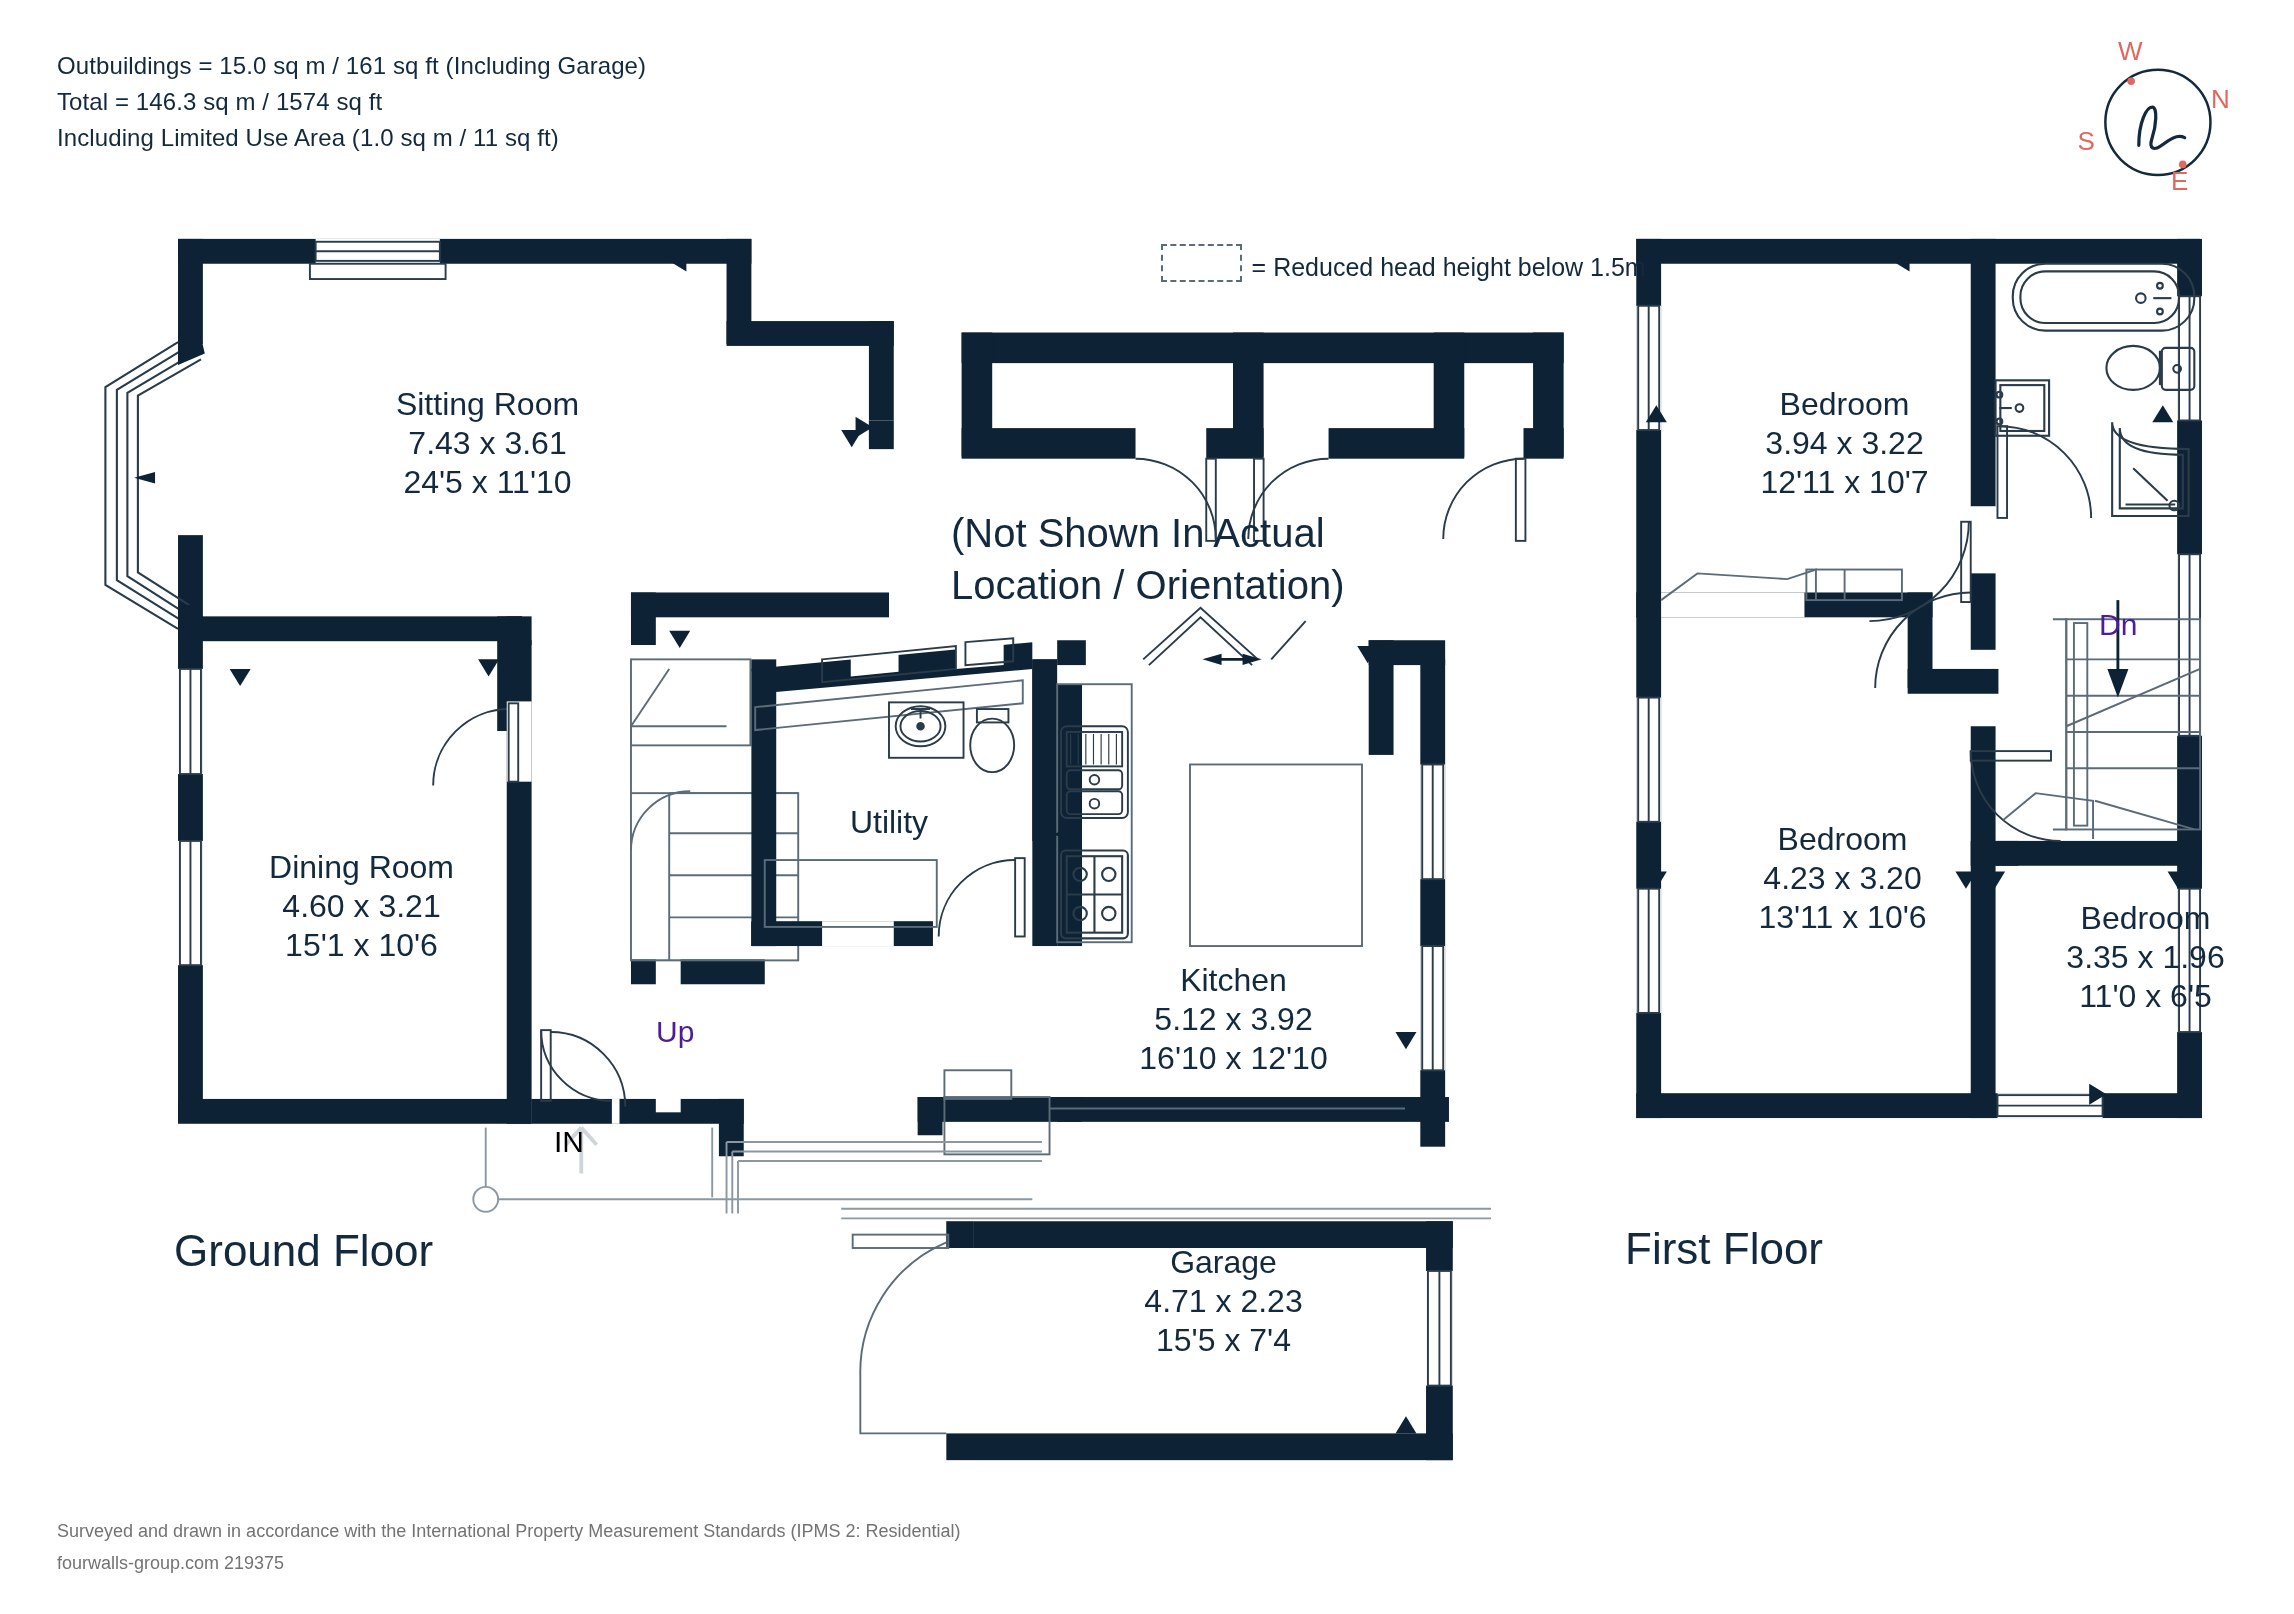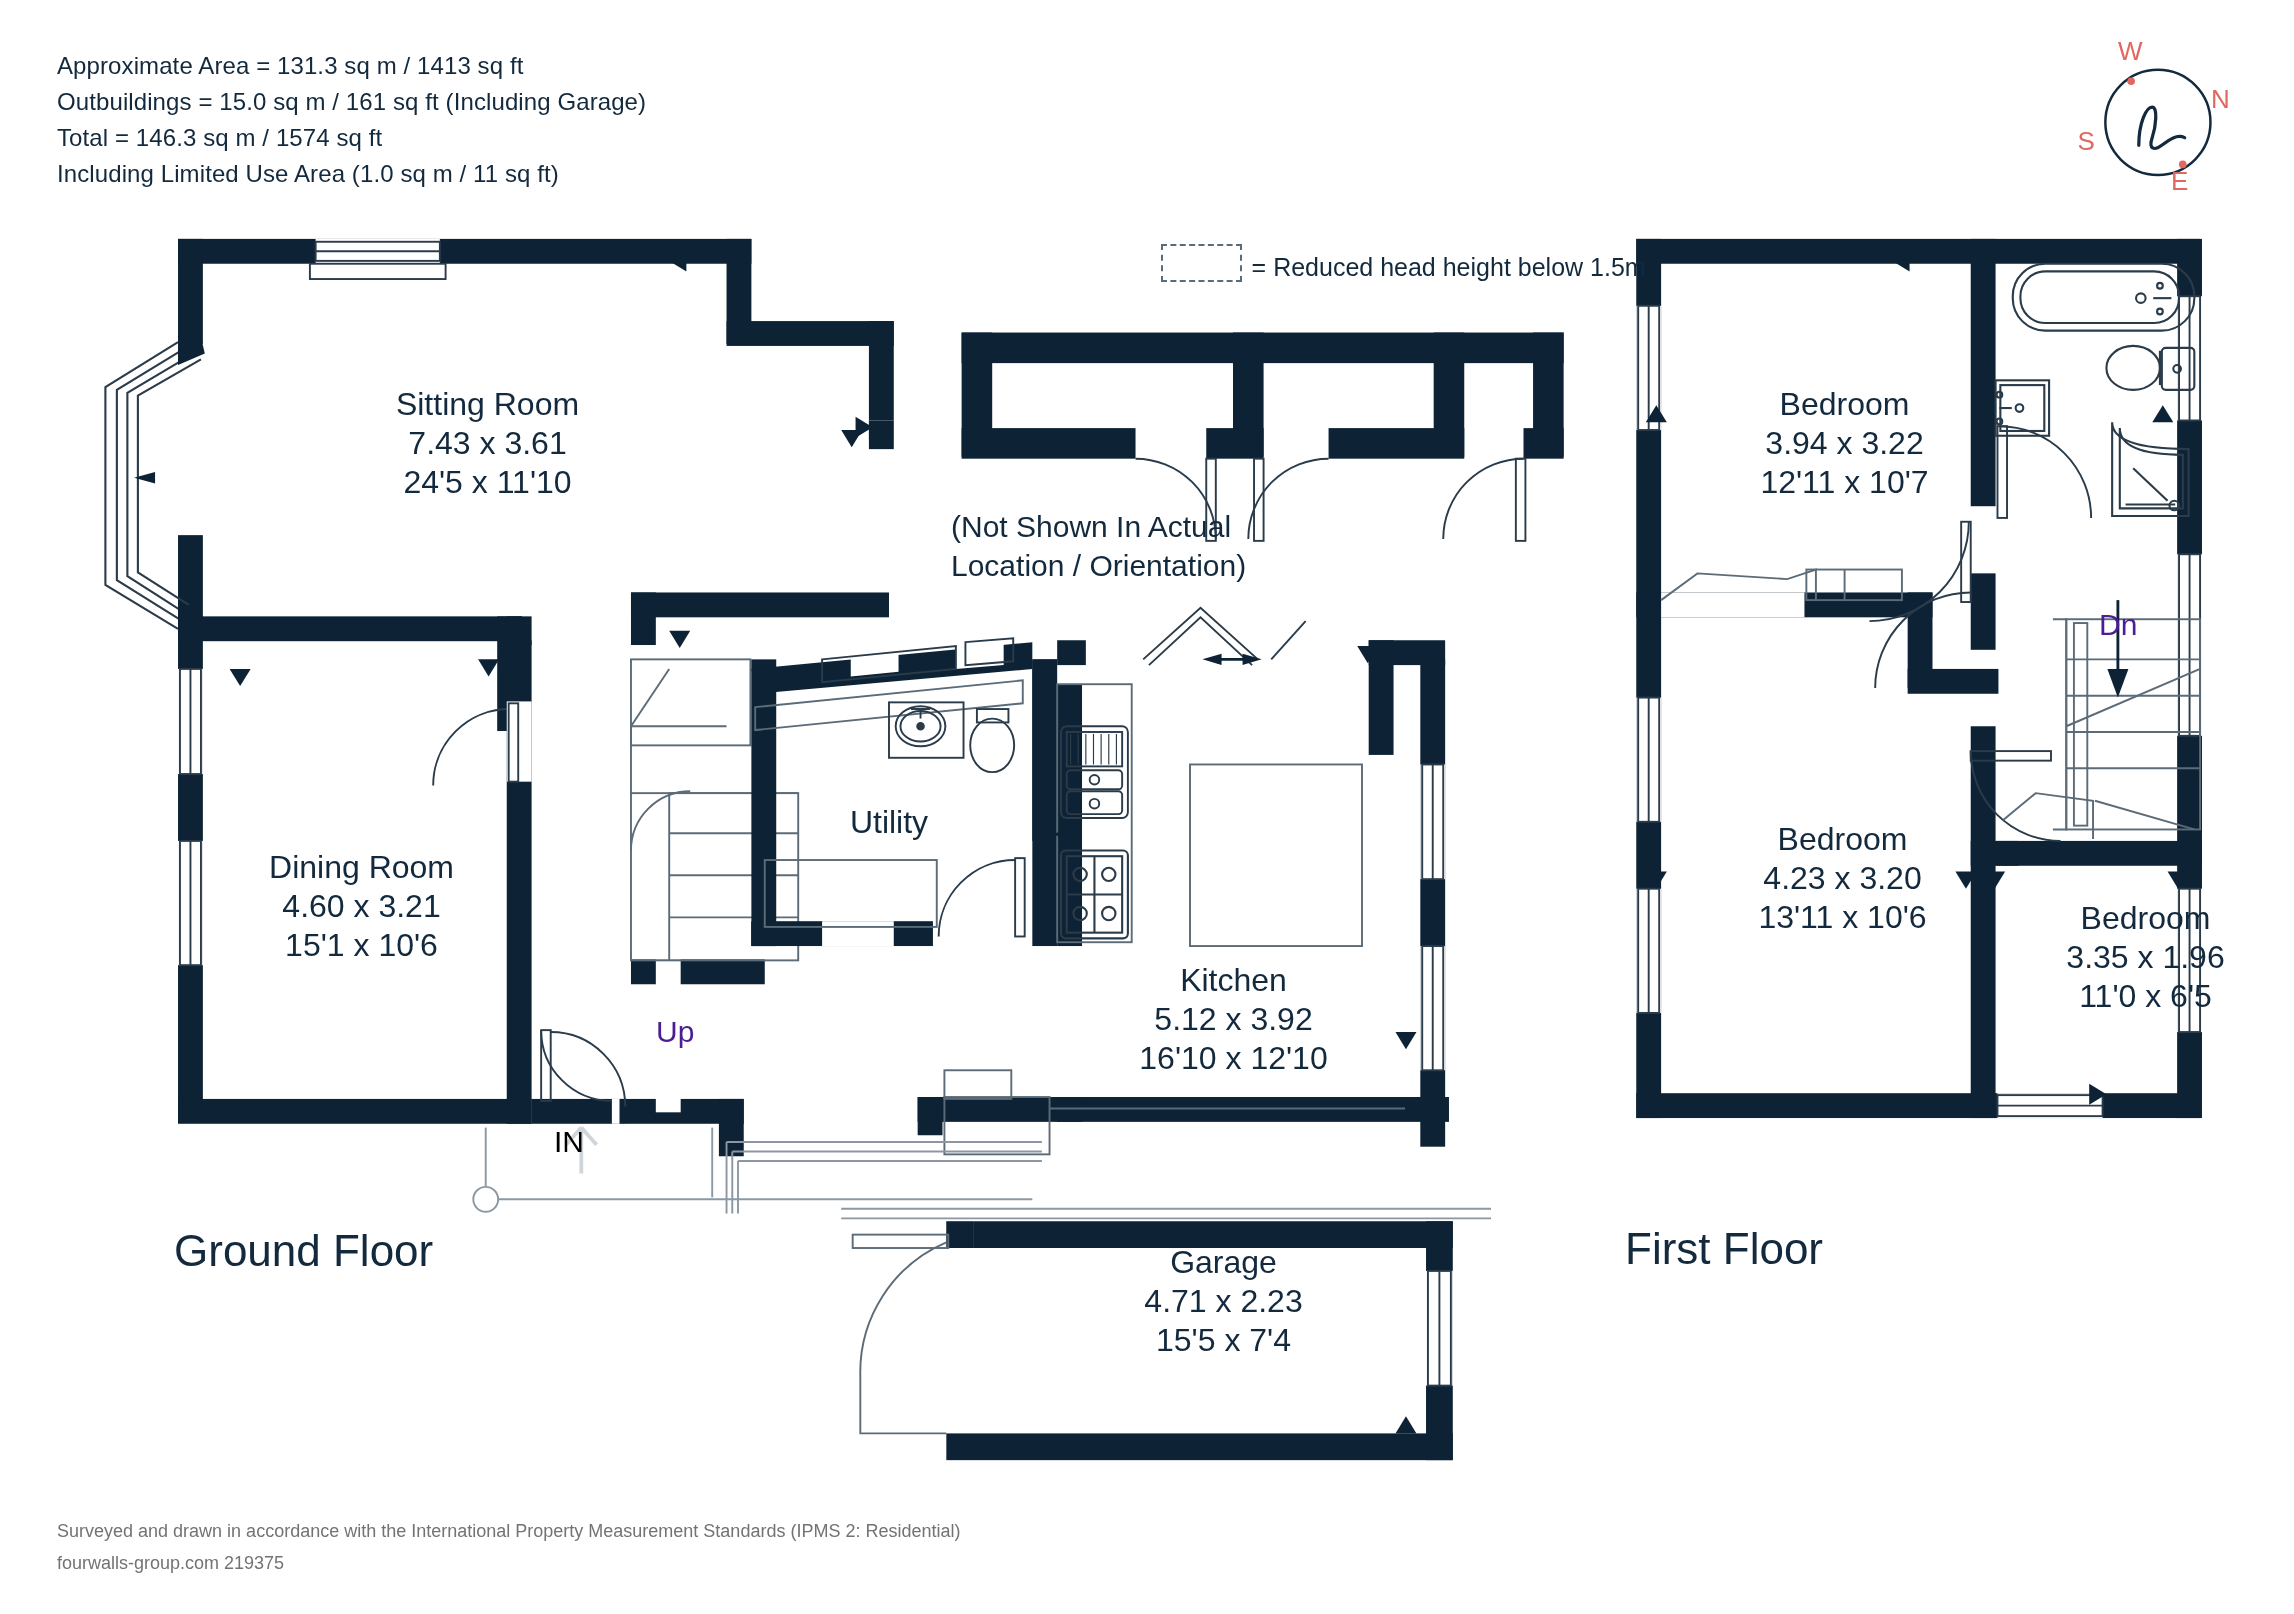--- a/index.html
+++ b/index.html
@@ -18,21 +18,21 @@
   #legend .ltext{font-size:25px;color:#13293d;white-space:nowrap;}
   
   #compass{left:2070px;top:38px;width:172px;height:163px;}
   #compass .cletter{position:absolute;font-size:26px;color:#e0685f;font-family:"Liberation Sans",sans-serif;}
   
   .room-label{text-align:center;line-height:1.22;}
   .room-label .rname{font-size:32px;color:#13293d;white-space:nowrap;}
   .room-label .rdim{font-size:32px;color:#13293d;white-space:nowrap;}
   .floor-title{font-size:44px;color:#13293d;white-space:nowrap;}
   .minor-label{font-size:30px;color:#4c1d95;white-space:nowrap;margin-top:30px;}
-  .note-label{font-size:30px;color:#13293d;line-height:1.3;white-space:nowrap;}
+  .note-label{font-size:40px;color:#13293d;line-height:1.3;white-space:nowrap;}
   .in-label{font-size:30px;color:#000000;}
   
   #footer{left:57px;top:1515px;}
   #footer .fline{font-size:18px;line-height:32px;color:#737373;white-space:nowrap;}
   svg.plan{position:absolute;left:0;top:0;width:2294px;height:1614px;pointer-events:none;}
 </style>
 </head>
 <body>
 
 <svg class="plan" viewBox="0 0 2400 1689">
@@ -475,21 +475,20 @@
       <rect x="1262" y="480" width="10" height="86"></rect>
       <path d="M1390,480 A84,84 0 0 0 1306,564"></path>
       <rect x="1312" y="480" width="10" height="86"></rect>
       <path d="M1594,480 A84,84 0 0 0 1510,564"></path>
       <rect x="1586" y="480" width="10" height="86"></rect>
     </g>
   </g>
 </svg>
 
 <div class="abs" id="header-block">
-  <div class="hline">Approximate Area = 131.3 sq m / 1413 sq ft</div>
   <div class="hline">Outbuildings = 15.0 sq m / 161 sq ft (Including Garage)</div>
   <div class="hline">Total = 146.3 sq m / 1574 sq ft</div>
   <div class="hline">Including Limited Use Area (1.0 sq m / 11 sq ft)</div>
 </div>
 
 <div class="abs" id="legend">
   <div class="swatch"></div>
   <div class="ltext">= Reduced head height below 1.5m</div>
 </div>
 

